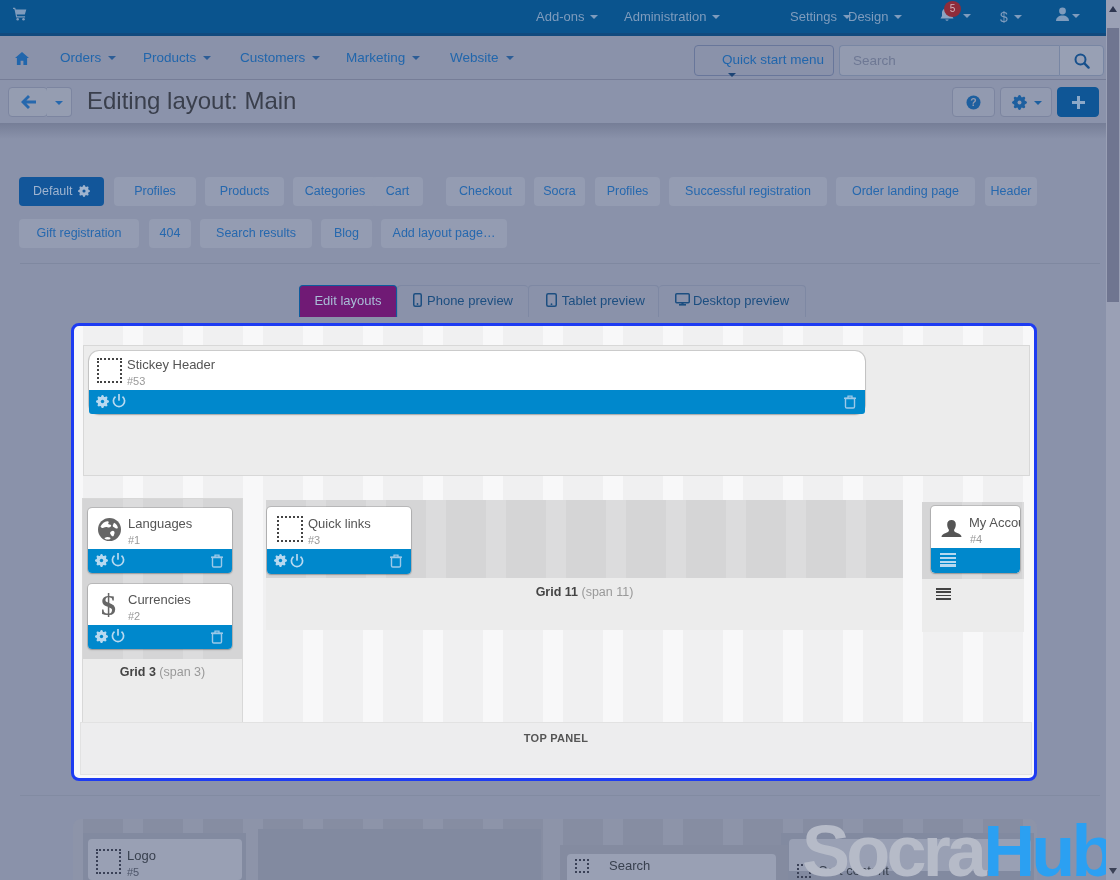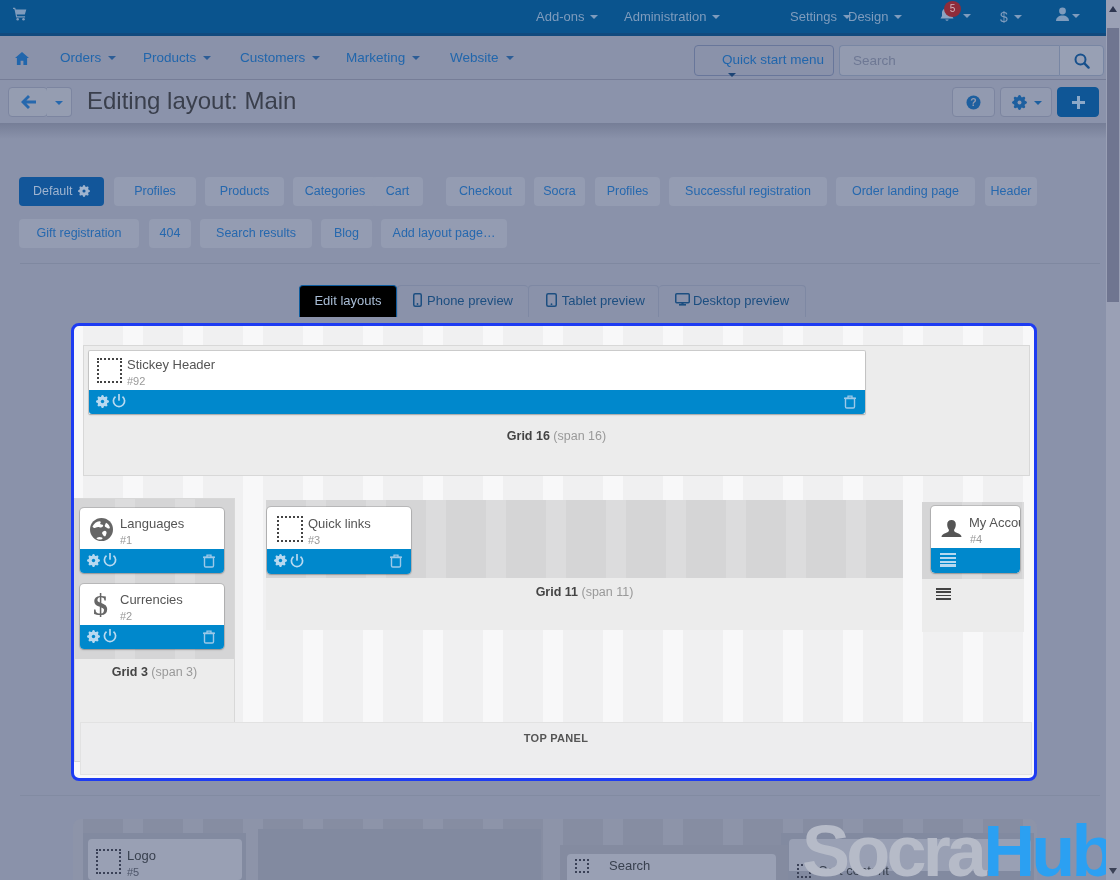--- a/index.html
+++ b/index.html
@@ -22,21 +22,21 @@
 
 #titlebar { left:0; top:79px; width:1120px; height:44px; background:#8b93ab; border-top:1px solid rgba(20,28,60,0.18); }
 #tshadow { left:0; top:123px; width:1120px; height:16px; background:linear-gradient(rgba(25,34,64,0.18), rgba(25,34,64,0)); }
 .wbtn { position:absolute; top:7px; height:30px; background:#959db1; border:1px solid #7c85a0; border-radius:4px; }
 #title { position:absolute; left:87px; top:7px; font-size:24px; color:#3a3f4c;text-align:center; }
 
 .pill { position:absolute; height:29px; background:#949cb2; border-radius:4px; font-size:12.5px; color:#2668ae; text-align:center; line-height:29px; white-space:nowrap; }
 .pill.active { background:#12569a; color:#9fb4cf; }
 
 .tab { position:absolute; top:285px; height:32px; border:1px solid #7e88a3; border-bottom:none; border-radius:4px 4px 0 0; font-size:13px; color:#1c4e80; text-align:center; line-height:30px; white-space:nowrap; }
-.tab.active { background:#000000; border-color:#0d5c9e; color:#a9bdd6; }
+.tab.active { background:#701a75; border-color:#0d5c9e; color:#a9bdd6; }
 
 #hl { left:71px; top:323px; width:966px; height:458px; border:3px solid #1d3bf2; border-radius:8px; background:#f8f8f9; overflow:hidden; }
 #hl .stripes { position:absolute; left:9px; top:0; width:948px; height:449px; background:repeating-linear-gradient(90deg, #f0f0f1 0 40px, #f8f8f9 40px 60px); }
 .gsec { position:absolute; border:1px solid #d8d8d8; background:#ececec; }
 .gray { position:absolute; background:repeating-linear-gradient(90deg,#d5d5d6 0 40px,#dcdcdd 40px 60px); }
 .card { position:absolute; background:#fff; border-radius:4px; box-shadow:0 0 0 1px rgba(0,0,0,0.13), 0 1px 2px rgba(0,0,0,0.2); }
 .cardbar { position:absolute; left:0; bottom:0; width:100%; height:24px; background:#0088cc; border-radius:0 0 4px 4px; }
 .btitle { position:absolute; font-size:13px; color:#555; white-space:nowrap; }
 .bnum { position:absolute; font-size:11px; color:#999; }
 .dotted { position:absolute; border:2px dotted #444; background:#fff; }
@@ -167,44 +167,43 @@
   <div class="tab" style="left:659px;width:147px;border-left:none"><svg style="vertical-align:-2px;margin-right:3px" width="15" height="14" viewBox="0 0 15 14">
         <rect x="0.75" y="0.75" width="13.5" height="9" rx="1" fill="none" stroke="#1c4e80" stroke-width="1.5"></rect>
         <rect x="4" y="11" width="7" height="1.6" fill="#1c4e80"></rect>
         <rect x="6.4" y="9.8" width="2.2" height="1.8" fill="#1c4e80"></rect>
       </svg>Desktop preview</div>
 </div>
 <div id="hl" class="abs">
     <div class="stripes"></div>
 
   <div class="gsec" style="left:9px;top:19px;width:947px;height:131px">
-    <div class="card" style="left:5px;top:5px;width:776px;height:63px;border-radius:1px">
+    <div class="card" style="left:5px;top:5px;width:776px;height:63px;border-radius:10px">
       <div class="dotted" style="left:8px;top:7px;width:25px;height:25px"></div>
       <div class="btitle" style="left:38px;top:6px">Stickey Header</div>
-      <div class="bnum" style="left:38px;top:24px">#92</div>
+      <div class="bnum" style="left:38px;top:24px">#53</div>
       <div class="cardbar" style="border-radius:0 0 3px 3px">
         <svg style="position:absolute;left:7px;top:5px" width="13" height="13" viewBox="0 0 16 16">
             <path fill="#b8d9f0" d="M9.405 1.05c-.413-1.4-2.397-1.4-2.81 0l-.1.34a1.464 1.464 0 0 1-2.105.872l-.31-.17c-1.283-.698-2.686.705-1.987 1.987l.169.311c.446.82.023 1.841-.872 2.105l-.34.1c-1.4.413-1.4 2.397 0 2.81l.34.1a1.464 1.464 0 0 1 .872 2.105l-.17.31c-.698 1.283.705 2.686 1.987 1.987l.311-.169a1.464 1.464 0 0 1 2.105.872l.1.34c.413 1.4 2.397 1.4 2.81 0l.1-.34a1.464 1.464 0 0 1 2.105-.872l.31.17c1.283.698 2.686-.705 1.987-1.987l-.169-.311a1.464 1.464 0 0 1 .872-2.105l.34-.1c1.4-.413 1.4-2.397 0-2.81l-.34-.1a1.464 1.464 0 0 1-.872-2.105l.17-.31c.698-1.283-.705-2.686-1.987-1.987l-.311.169a1.464 1.464 0 0 1-2.105-.872z"></path>
             <circle cx="8" cy="8" r="2.1" fill="#0088cc"></circle>
           </svg>
         <svg style="position:absolute;left:23px;top:4px" width="14" height="14" viewBox="0 0 14 14">
             <path fill="none" stroke="#b8d9f0" stroke-width="1.7" d="M3.5 2.6a5.6 5.6 0 1 0 7 0"></path>
             <line x1="7" y1="0.5" x2="7" y2="6" stroke="#b8d9f0" stroke-width="1.7" stroke-linecap="round"></line>
           </svg>
         <svg style="position:absolute;right:9px;top:5px" width="12" height="14" viewBox="0 0 12 14">
             <path fill="none" stroke="#9cc9e8" stroke-width="1.4" d="M1.5 3.5h9v8.2a1.3 1.3 0 0 1-1.3 1.3H2.8a1.3 1.3 0 0 1-1.3-1.3z"></path>
             <line x1="0" y1="3.2" x2="12" y2="3.2" stroke="#9cc9e8" stroke-width="1.5"></line>
             <path fill="none" stroke="#9cc9e8" stroke-width="1.3" d="M4 3V1.2h4V3"></path>
           </svg>
       </div>
     </div>
-    <div class="glabel" style="left:0;top:83px;width:100%"><b>Grid 16</b> (span 16)</div>
-  </div>
-
-  <div class="gsec" style="left:0;top:172px;width:161px;height:264px;background:#ececec">
+  </div>
+
+  <div class="gsec" style="left:8px;top:172px;width:161px;height:264px;background:#ececec">
     <div class="gray" style="left:0;top:0;width:159px;height:160px"></div>
     <div class="card" style="left:5px;top:9px;width:144px;height:65px">
       <svg style="position:absolute;left:9px;top:9px" width="25" height="25" viewBox="0 0 25 25">
           <circle cx="12.5" cy="12.5" r="11.5" fill="#666"></circle>
           <path fill="#fff" d="M3.5 9.5c1.5-3 4.2-5 6.7-5.2 1.5-.1 2 .8 1.2 1.8-.5.6-.1 1.4.9 1.3 1.7-.2 2.4.9 1.5 2-.8 1-2.2 1.3-3.3.8-1-.5-2.6-.4-3.4.4-.9.8-2.6.6-3.6-1.1z"></path>
           <path fill="#fff" d="M17 5.8c1.8.9 3.2 2.5 3.8 4.4.3 1-.8 1.7-1.8 1.2l-2.4-1.3c-.9-.5-1.1-1.6-.5-2.4z"></path>
           <path fill="#fff" d="M15.8 13.8c1.2.2 2 1.3 1.7 2.4l-.7 2.3c-.3 1-1.6 1.2-2.2.3l-1.2-1.7c-.7-1-.1-2.4 1.1-2.8z"></path>
           <path fill="#fff" d="M8 20.8c1.5-1 3.5-1.1 5-.2.8.5.6 1.4-.3 1.7-1.5.5-3.2.4-4.5-.3-.8-.4-.8-.9-.2-1.2z"></path>
         </svg>
       <div class="btitle" style="left:40px;top:8px">Languages</div>

